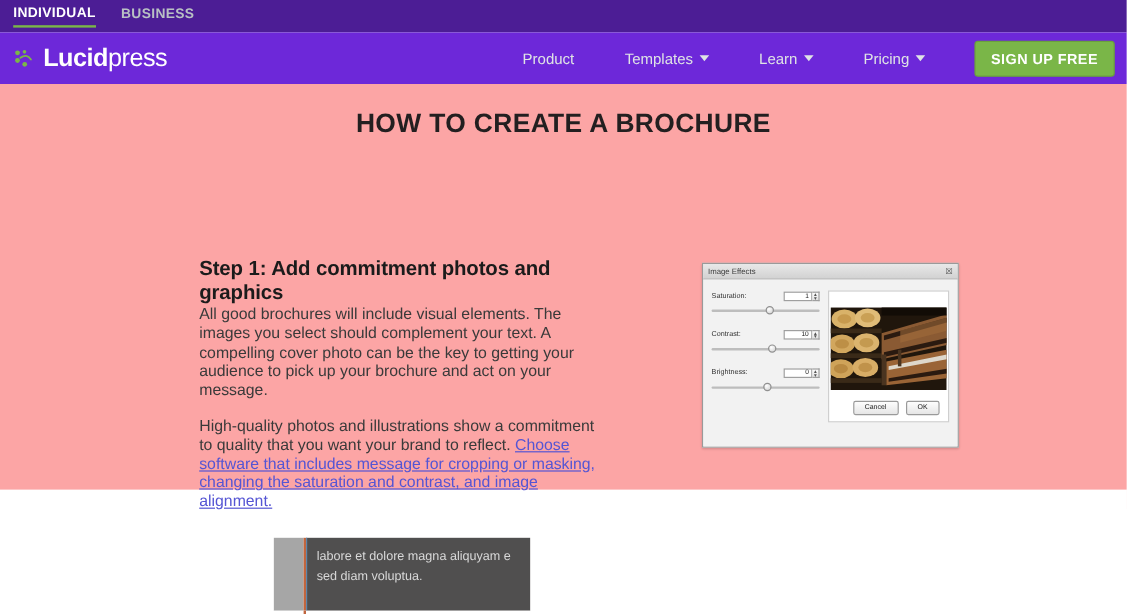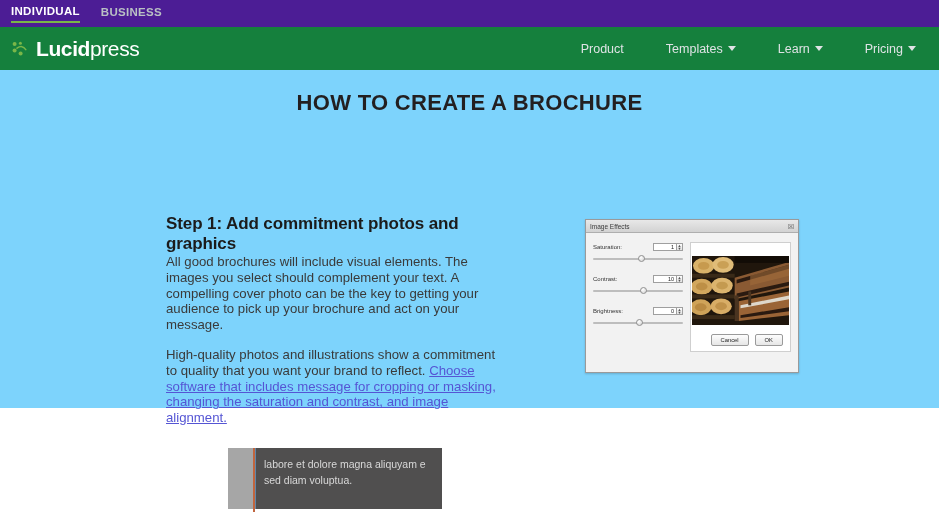--- a/index.html
+++ b/index.html
@@ -29,21 +29,21 @@
     line-height: 13px;
   }
   .utility-tab.active {
     color: #ffffff;
     border-bottom: 2px solid #7ab648;
   }
 
   
   .navbar {
     height: 43px;
-    background: #15803d;
+    background: #6d28d9;
     display: flex;
     align-items: center;
     padding: 0 10px 0 12px;
     position: relative;
   }
   .logo {
     display: flex;
     align-items: center;
     gap: 6px;
     text-decoration: none;
@@ -94,21 +94,21 @@
     cursor: pointer;
     font-family: "Liberation Sans", sans-serif;
     white-space: nowrap;
   }
 
   
   .page {
     position: relative;
     width: 939px;
     height: 338px;
-    background: #7dd3fc;
+    background: #fca5a5;
   }
   .page-title {
     text-align: center;
     font-size: 22px;
     font-weight: bold;
     color: #231f20;
     letter-spacing: 0.3px;
     padding-top: 20px;
   }
 
@@ -337,20 +337,21 @@
       <span class="caret"></span>
     </a>
     <a class="nav-item" href="#">
       <span>Learn</span>
       <span class="caret"></span>
     </a>
     <a class="nav-item" href="#">
       <span>Pricing</span>
       <span class="caret"></span>
     </a>
+    <button class="signup-btn">SIGN UP FREE</button>
   </div>
 </div>
 
 <div class="page">
 
   <h1 class="page-title">HOW TO CREATE A BROCHURE</h1>
 
   <div class="step1-text">
     <h2 class="step-heading">Step 1: Add commitment photos and graphics</h2>
     <p class="body-text">All good brochures will include visual elements. The images you select should complement your text. A compelling cover photo can be the key to getting your audience to pick up your brochure and act on your message.</p>

